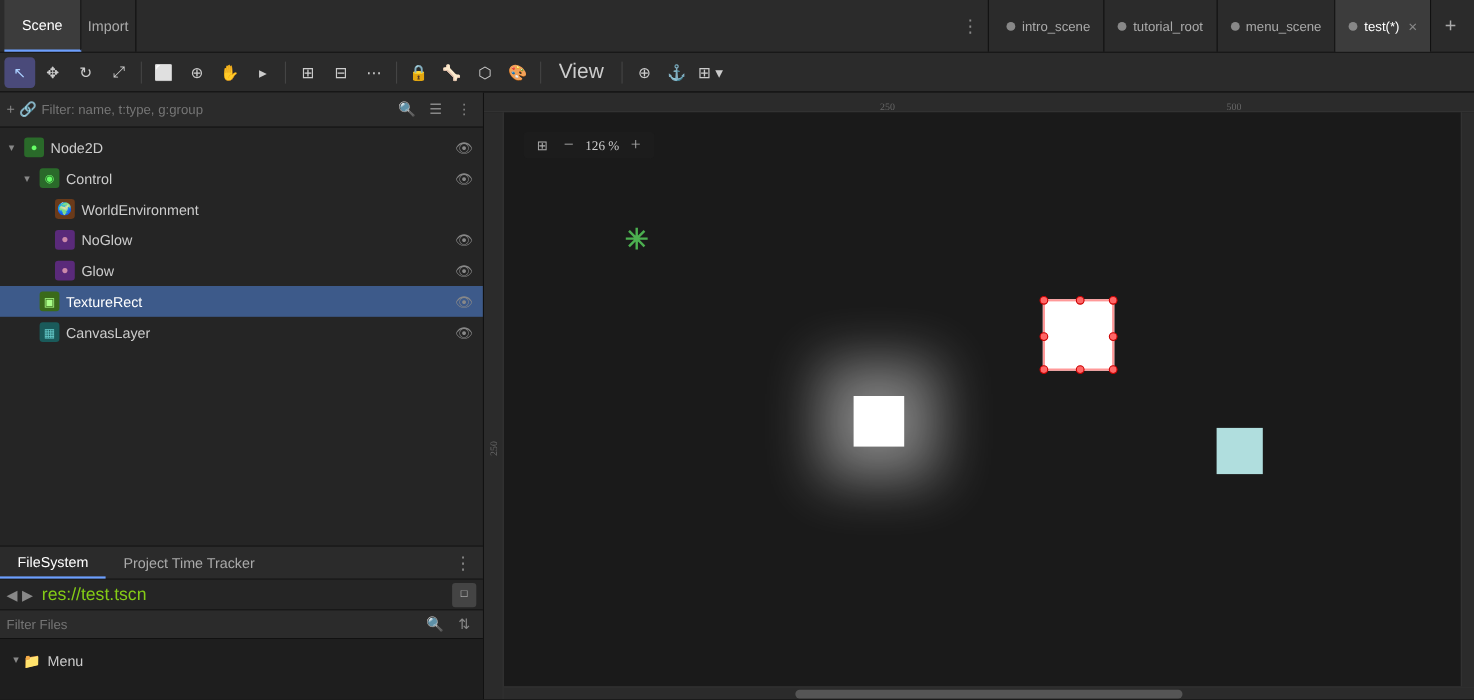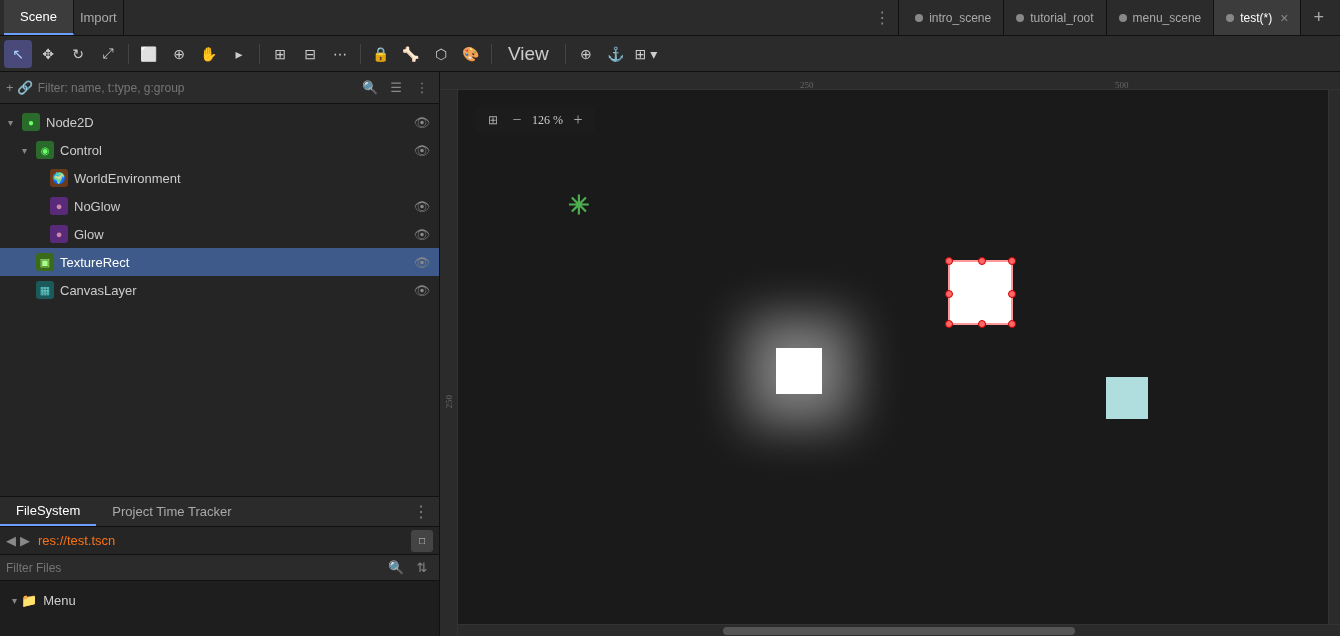--- a/index.html
+++ b/index.html
@@ -13,21 +13,21 @@
       overflow: hidden;
       display: flex;
       flex-direction: column;
     }
 
     
     .top-tabs {
       display: flex;
       align-items: center;
       background: #2b2b2b;
-      height: 36px;
+      height: 48px;
       border-bottom: 1px solid #111;
       padding: 0 4px;
       flex-shrink: 0;
     }
     .tab {
       display: flex;
       align-items: center;
       padding: 4px 12px;
       height: 100%;
       border-right: 1px solid #111;
@@ -517,21 +517,21 @@
         </div>
         <div class="bottom-tab">
           <span>Project Time Tracker</span>
         </div>
         <div class="bottom-tab-more">⋮</div>
       </div>
 
       <div class="bottom-toolbar">
         <span style="color:#888;cursor:pointer;font-size:13px;">◀</span>
         <span style="color:#888;cursor:pointer;font-size:13px;">▶</span>
-        <span style="color:#f97316;font-size:13px;margin-left:4px;flex:1;">res://test.tscn</span>
+        <span style="color:#84cc16;font-size:16px;margin-left:4px;flex:1;">res://test.tscn</span>
         <div style="width:22px;height:22px;background:#444;border-radius:3px;display:flex;align-items:center;justify-content:center;cursor:pointer;">
           <span style="font-size:10px;color:#ccc;">□</span>
         </div>
       </div>
 
       <div class="filter-row" style="height:26px;">
         <input class="filter-input" style="font-size: 12px;" placeholder="Filter Files">
         <div class="filter-btn">🔍</div>
         <div class="filter-btn">⇅</div>
       </div>

